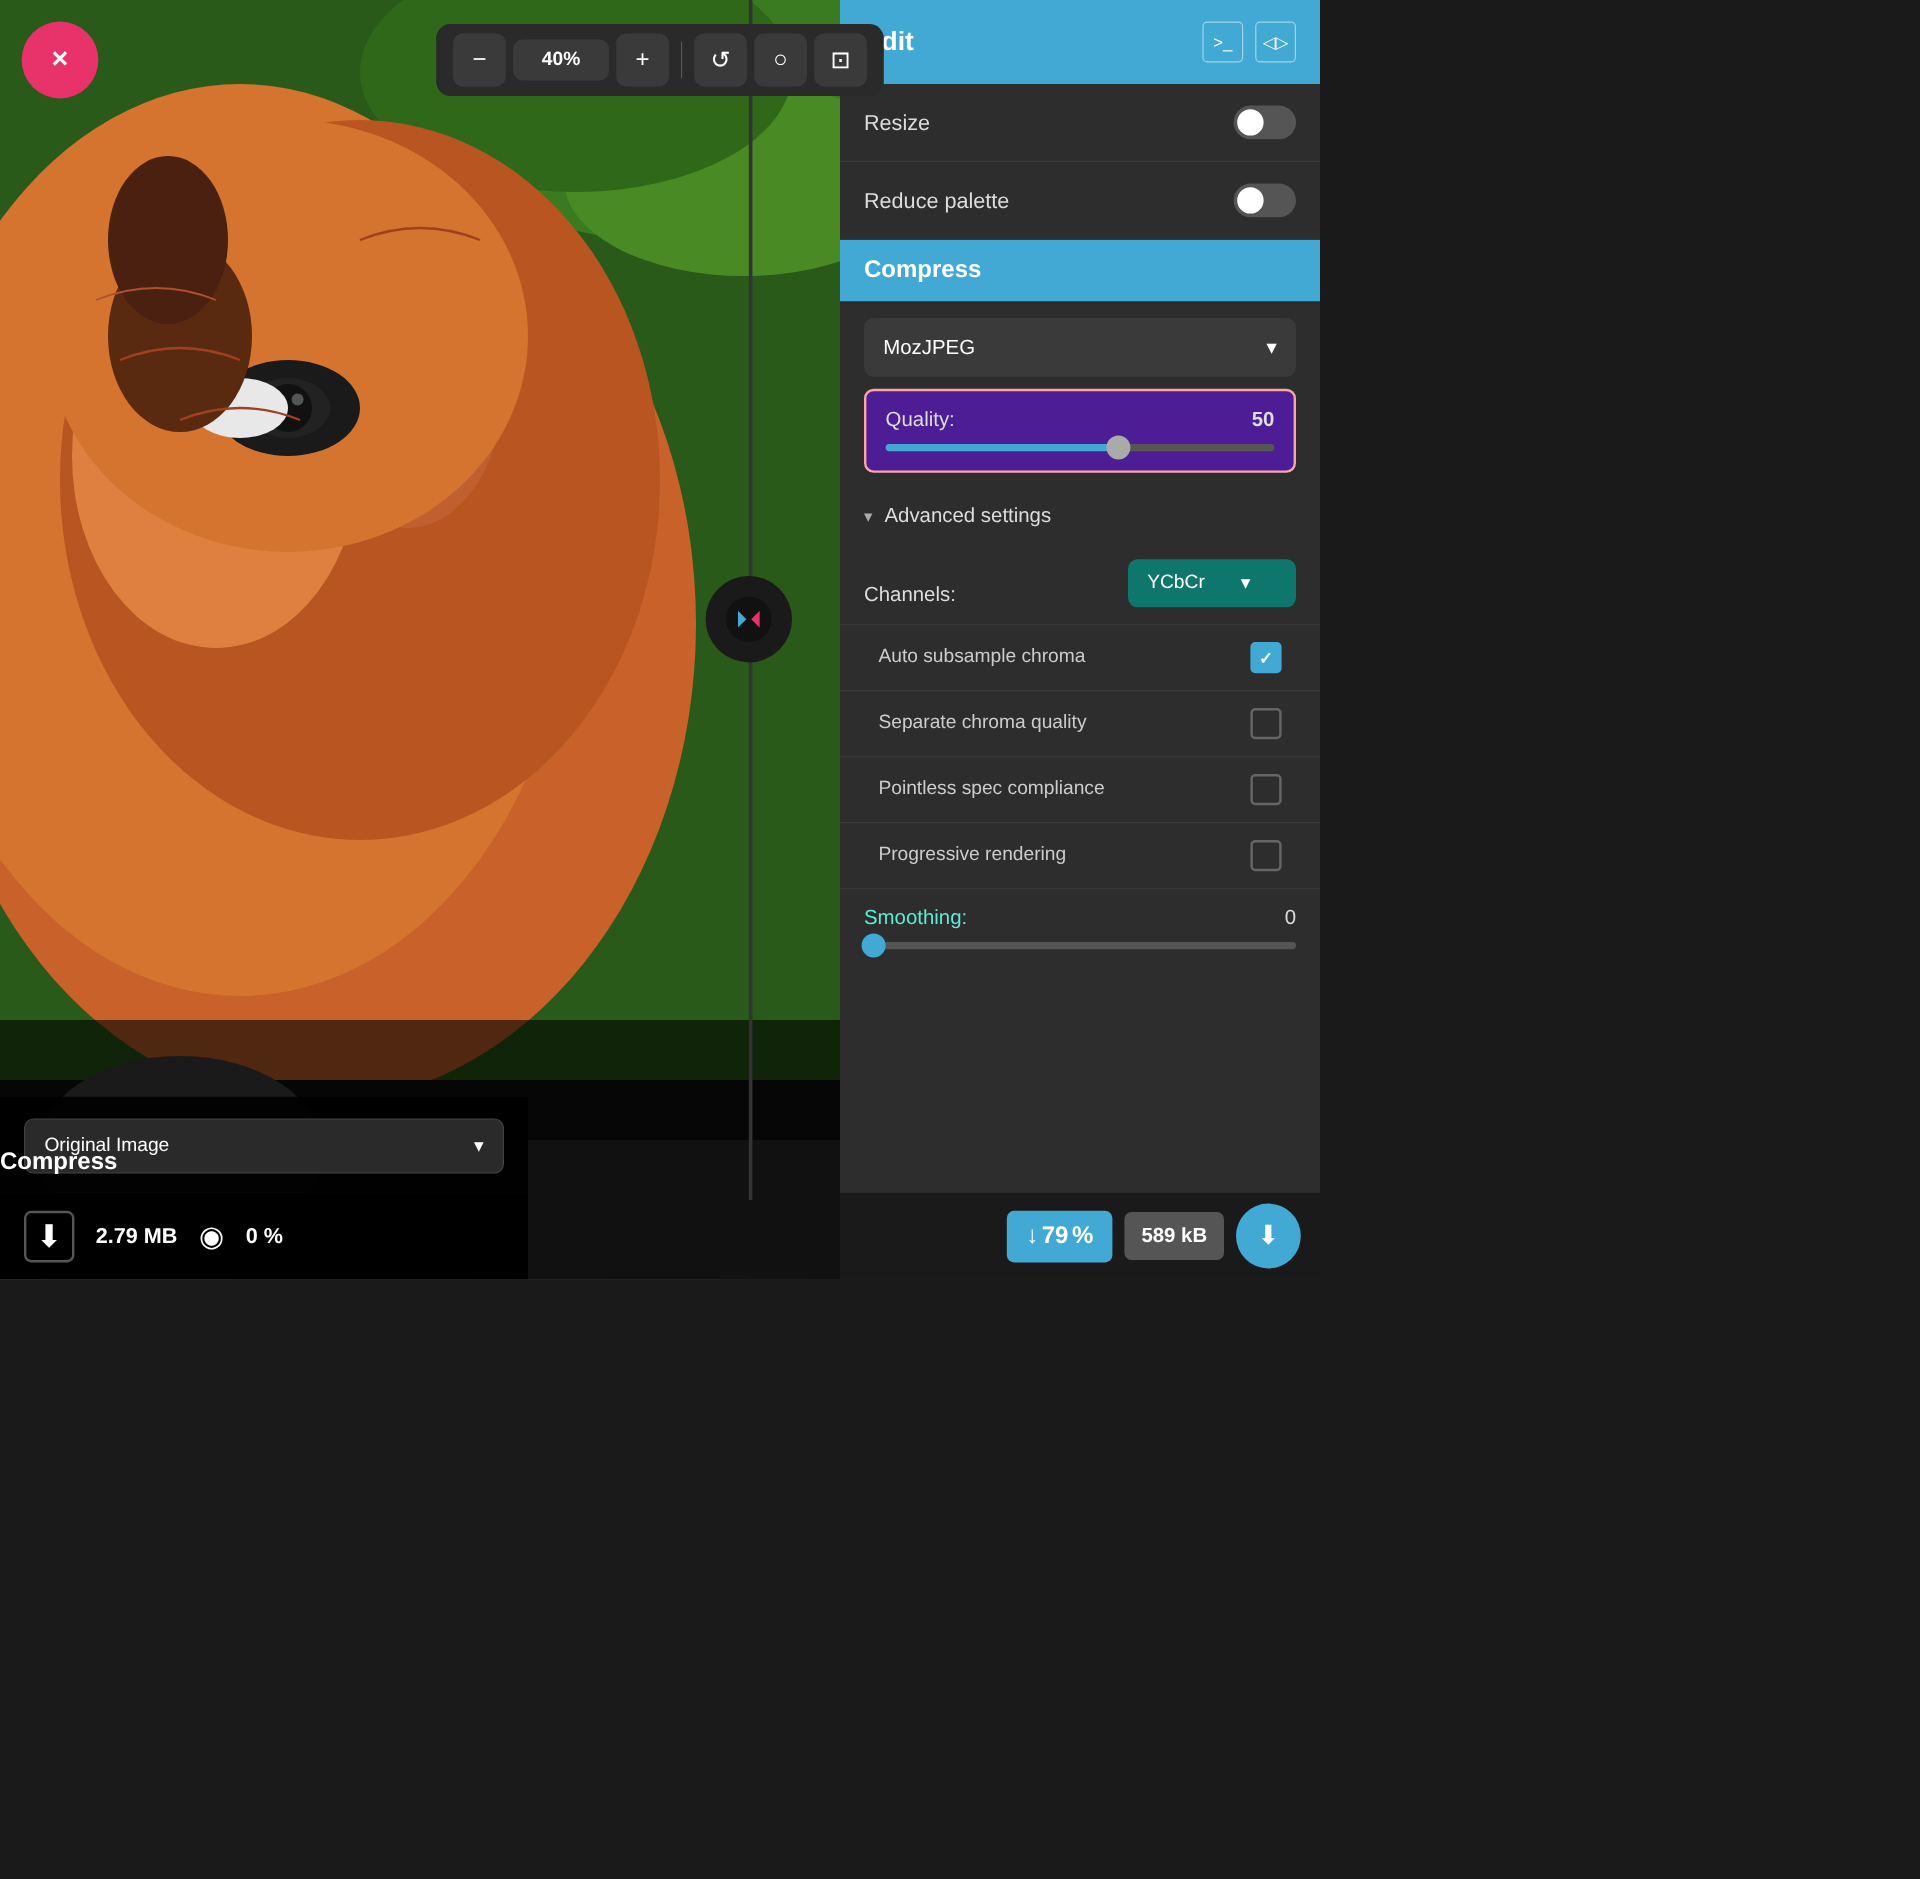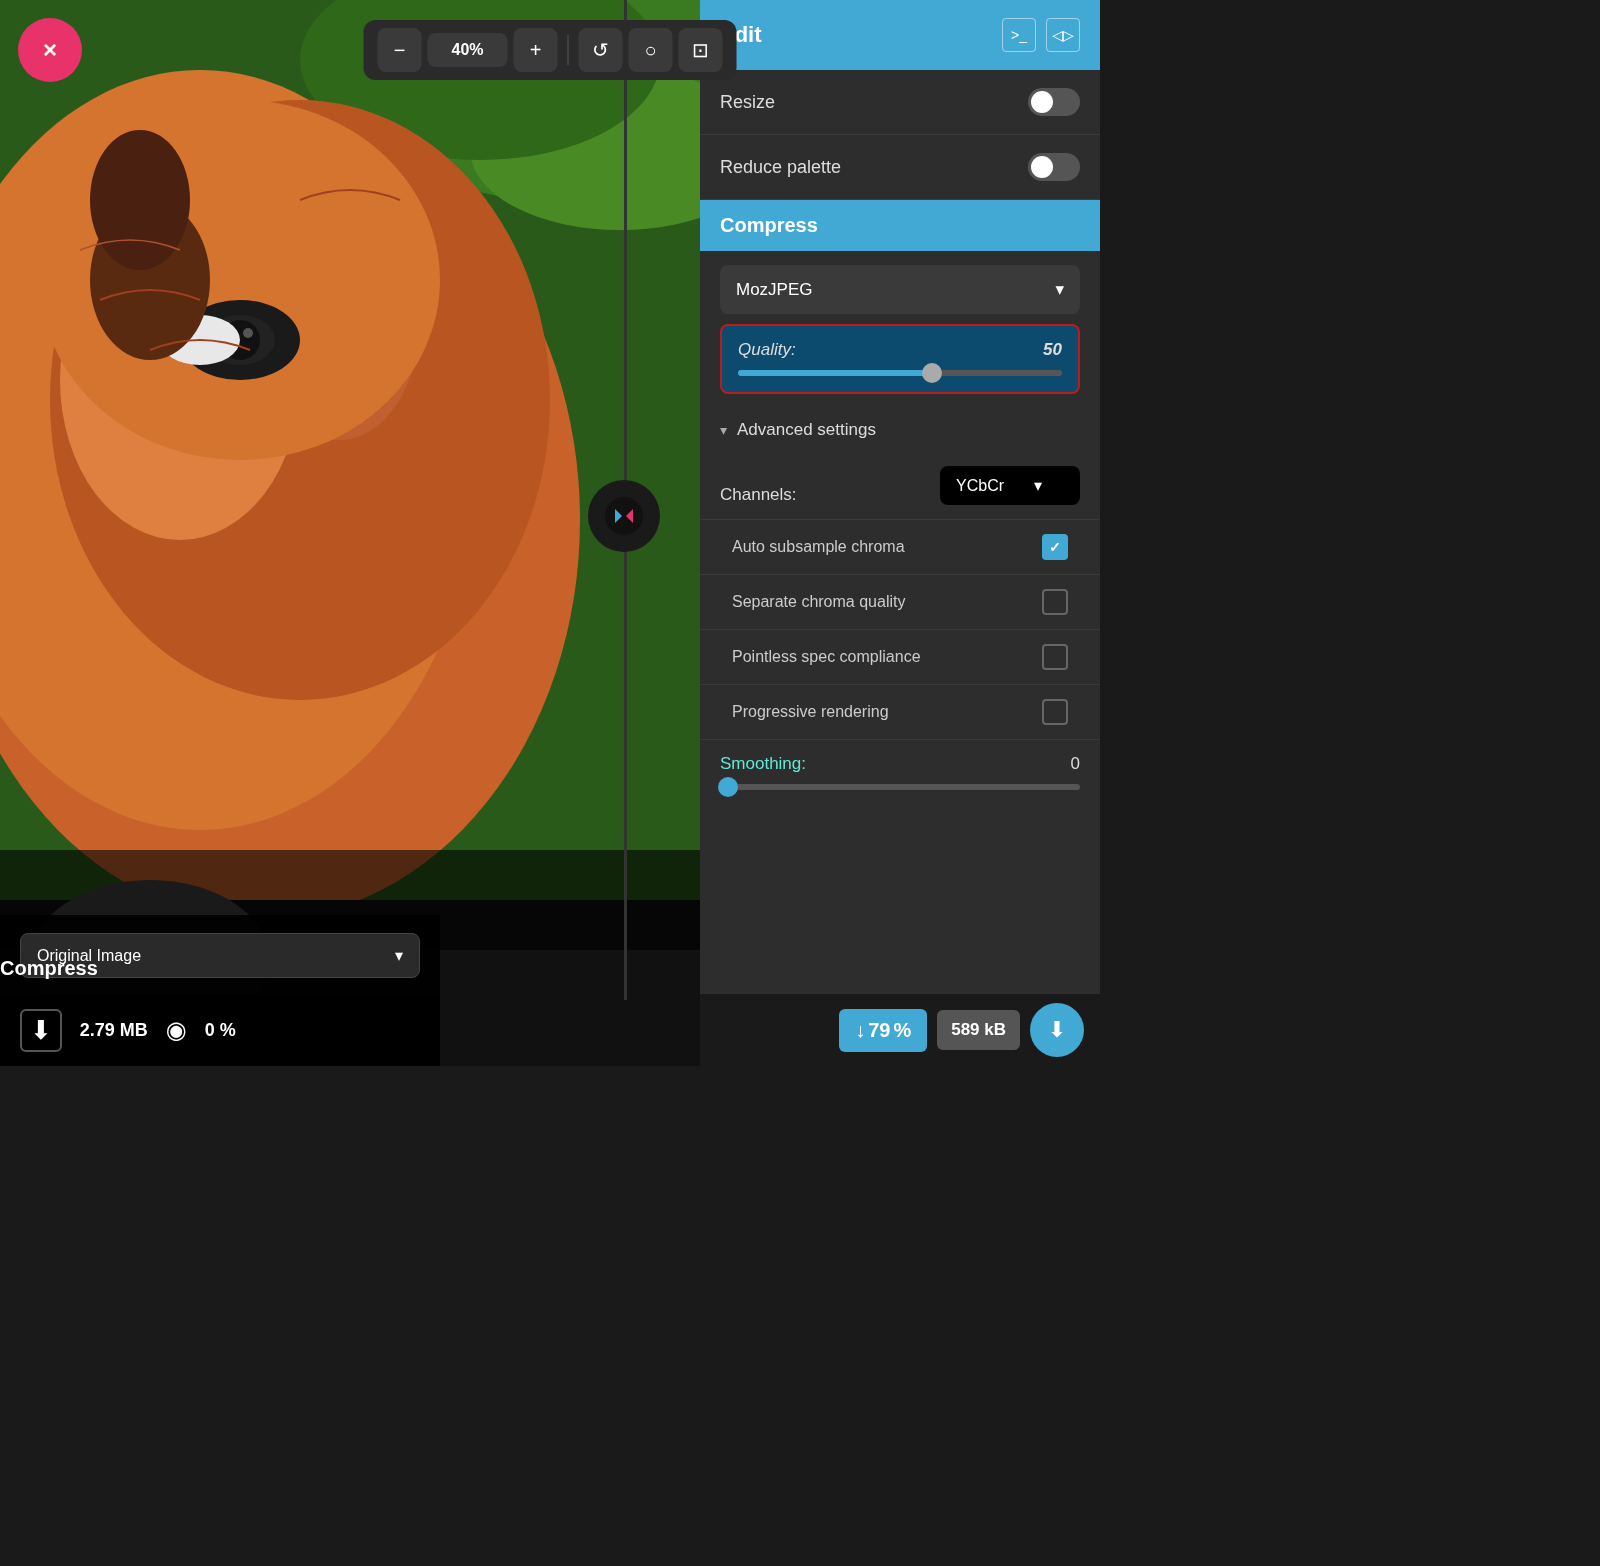--- a/index.html
+++ b/index.html
@@ -246,26 +246,25 @@
       margin: 14px 20px 0;
       padding: 14px 16px;
       border-radius: 8px;
       cursor: pointer;
       color: #fff;
       font-size: 17px;
     }
 
     
     .quality-section {
-      border: 2px solid #b91c1c;
+      border: 2px solid #fca5a5;
       border-radius: 8px;
       margin: 10px 20px;
       padding: 14px 16px 16px;
-      background: #0c4a6e;
-      font-style: italic;
+      background: #4c1d95;
     }
 
     .quality-row {
       display: flex;
       justify-content: space-between;
       align-items: center;
       margin-bottom: 10px;
     }
 
     .quality-label {
@@ -320,21 +319,21 @@
       justify-content: space-between;
       padding: 10px 20px 14px;
     }
 
     .channels-label {
       font-size: 17px;
       color: #ddd;
     }
 
     .channels-dropdown {
-      background: #000000;
+      background: #0f766e;
       border-radius: 8px;
       padding: 10px 16px;
       color: #fff;
       font-size: 16px;
       display: flex;
       align-items: center;
       gap: 30px;
       cursor: pointer;
       min-width: 140px;
     }

